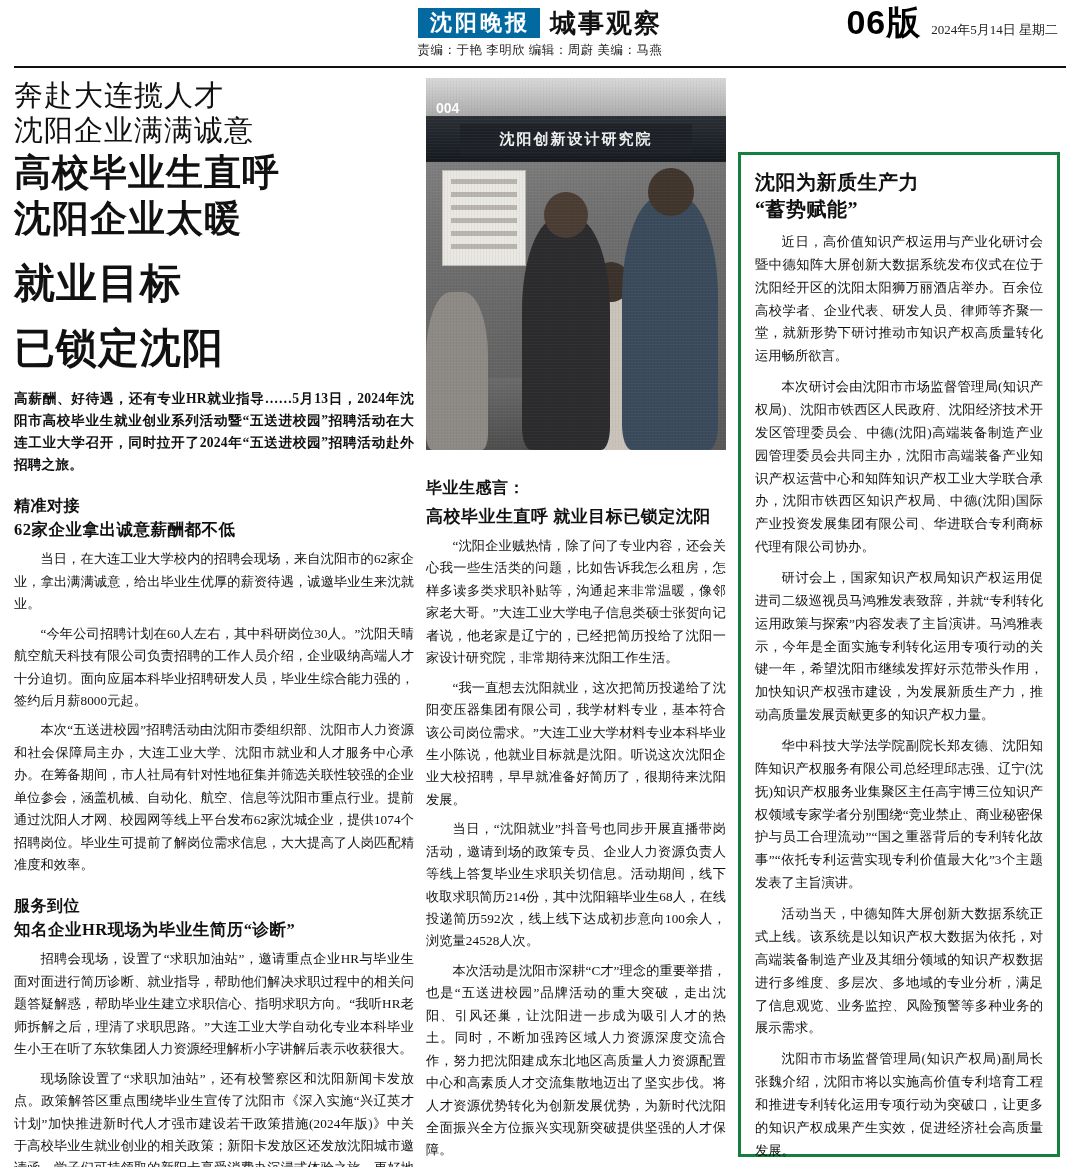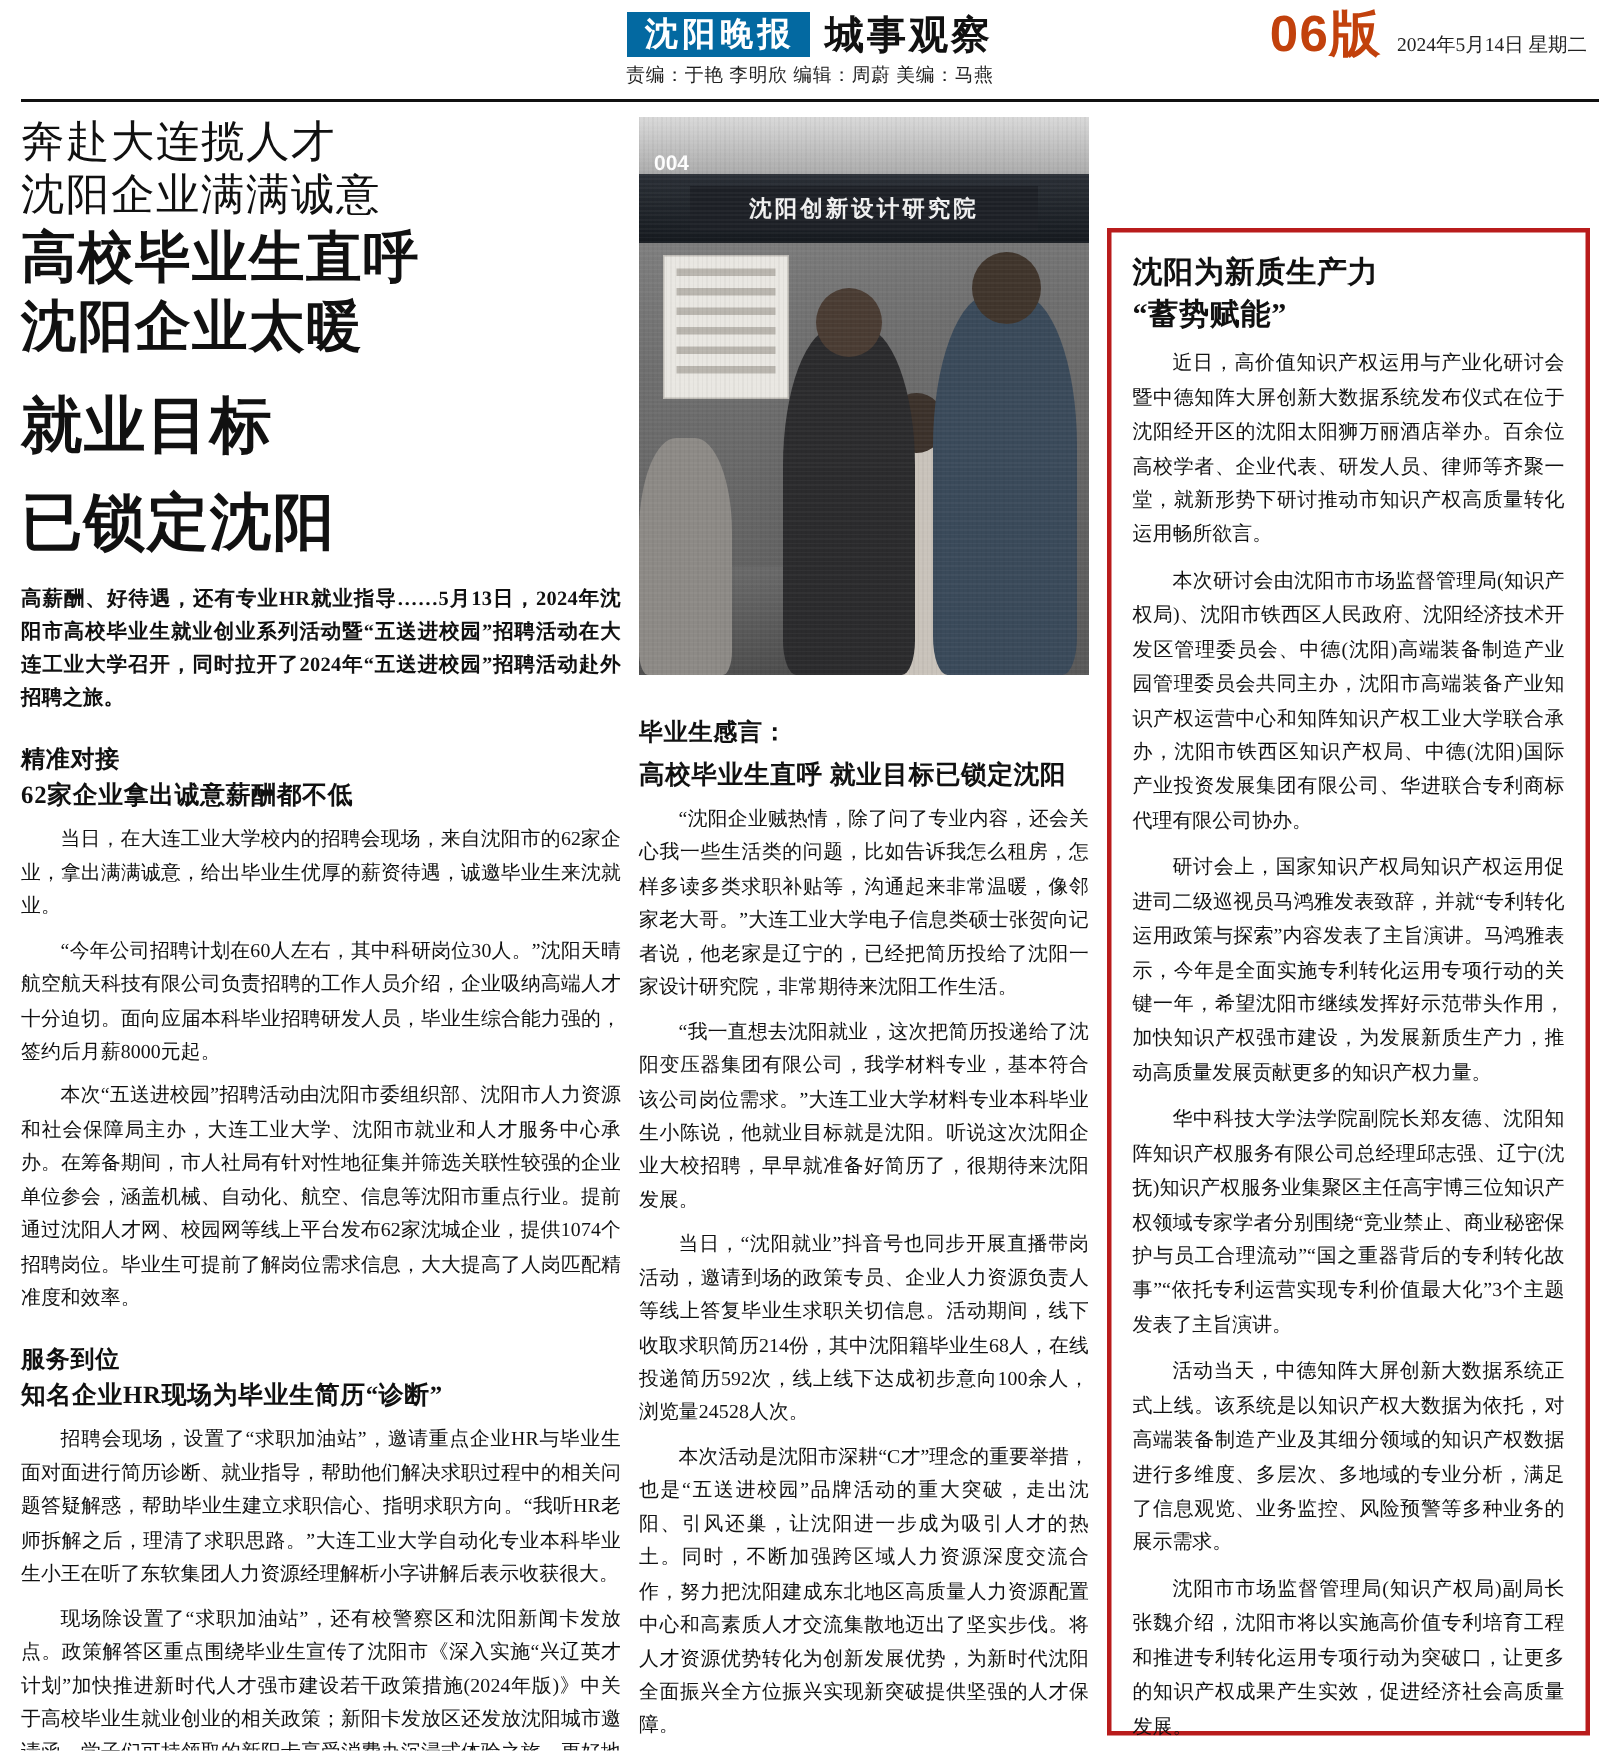--- a/index.html
+++ b/index.html
@@ -29,21 +29,21 @@
   }
   .mast-title {
     font-size: 26px; font-weight: bold; letter-spacing: 2px;
     font-family: "Liberation Serif", serif;
   }
   .issue-box {
     position: absolute; right: 8px; top: 0px;
     display: flex; align-items: baseline; gap: 10px;
   }
   .issue-num {
-    font-size: 34px; font-weight: bold; color: #c2410c;
+    font-size: 34px; font-weight: bold; color: #000000;
     letter-spacing: 1px; font-family: "Liberation Sans", sans-serif; margin-left: 14px;
   }
   .issue-date { font-size: 13px; color: #222; }
   .credits {
     text-align: center; font-size: 12.5px; color: #222;
     letter-spacing: .5px; margin-top: 2px;
   }
   .rule-top { border-top: 2px solid #111; margin: 7px 0 0 0; }
 
   
@@ -128,21 +128,21 @@
 
   .mid-kicker { font-size: 16px; font-weight: bold; margin-top: 28px; letter-spacing:.5px; }
   .mid-sub { font-size: 17px; font-weight: bold; margin-top: 6px; letter-spacing:.5px; }
 
   .byline {
     text-align: right; font-size: 14px; font-weight: bold; margin-top: 10px; letter-spacing: .5px;
   }
 
   
   .boxed {
-    border: 3px solid #b91c1c; padding: 14px 14px 10px 14px; height: 1005px;
+    border: 3px solid #15803d; padding: 14px 14px 10px 14px; height: 1005px;
     margin-top: 74px;
   }
   .box-title {
     font-size: 20px; font-weight: bold; line-height: 1.35; letter-spacing: .5px;
   }
   .box-title2 { font-size: 20px; font-weight: bold; letter-spacing: .5px; }
   .box-p {
     font-size: 13.3px; line-height: 1.72; text-align: justify; text-indent: 2em;
     margin: 8px 0 0 0;
   }

